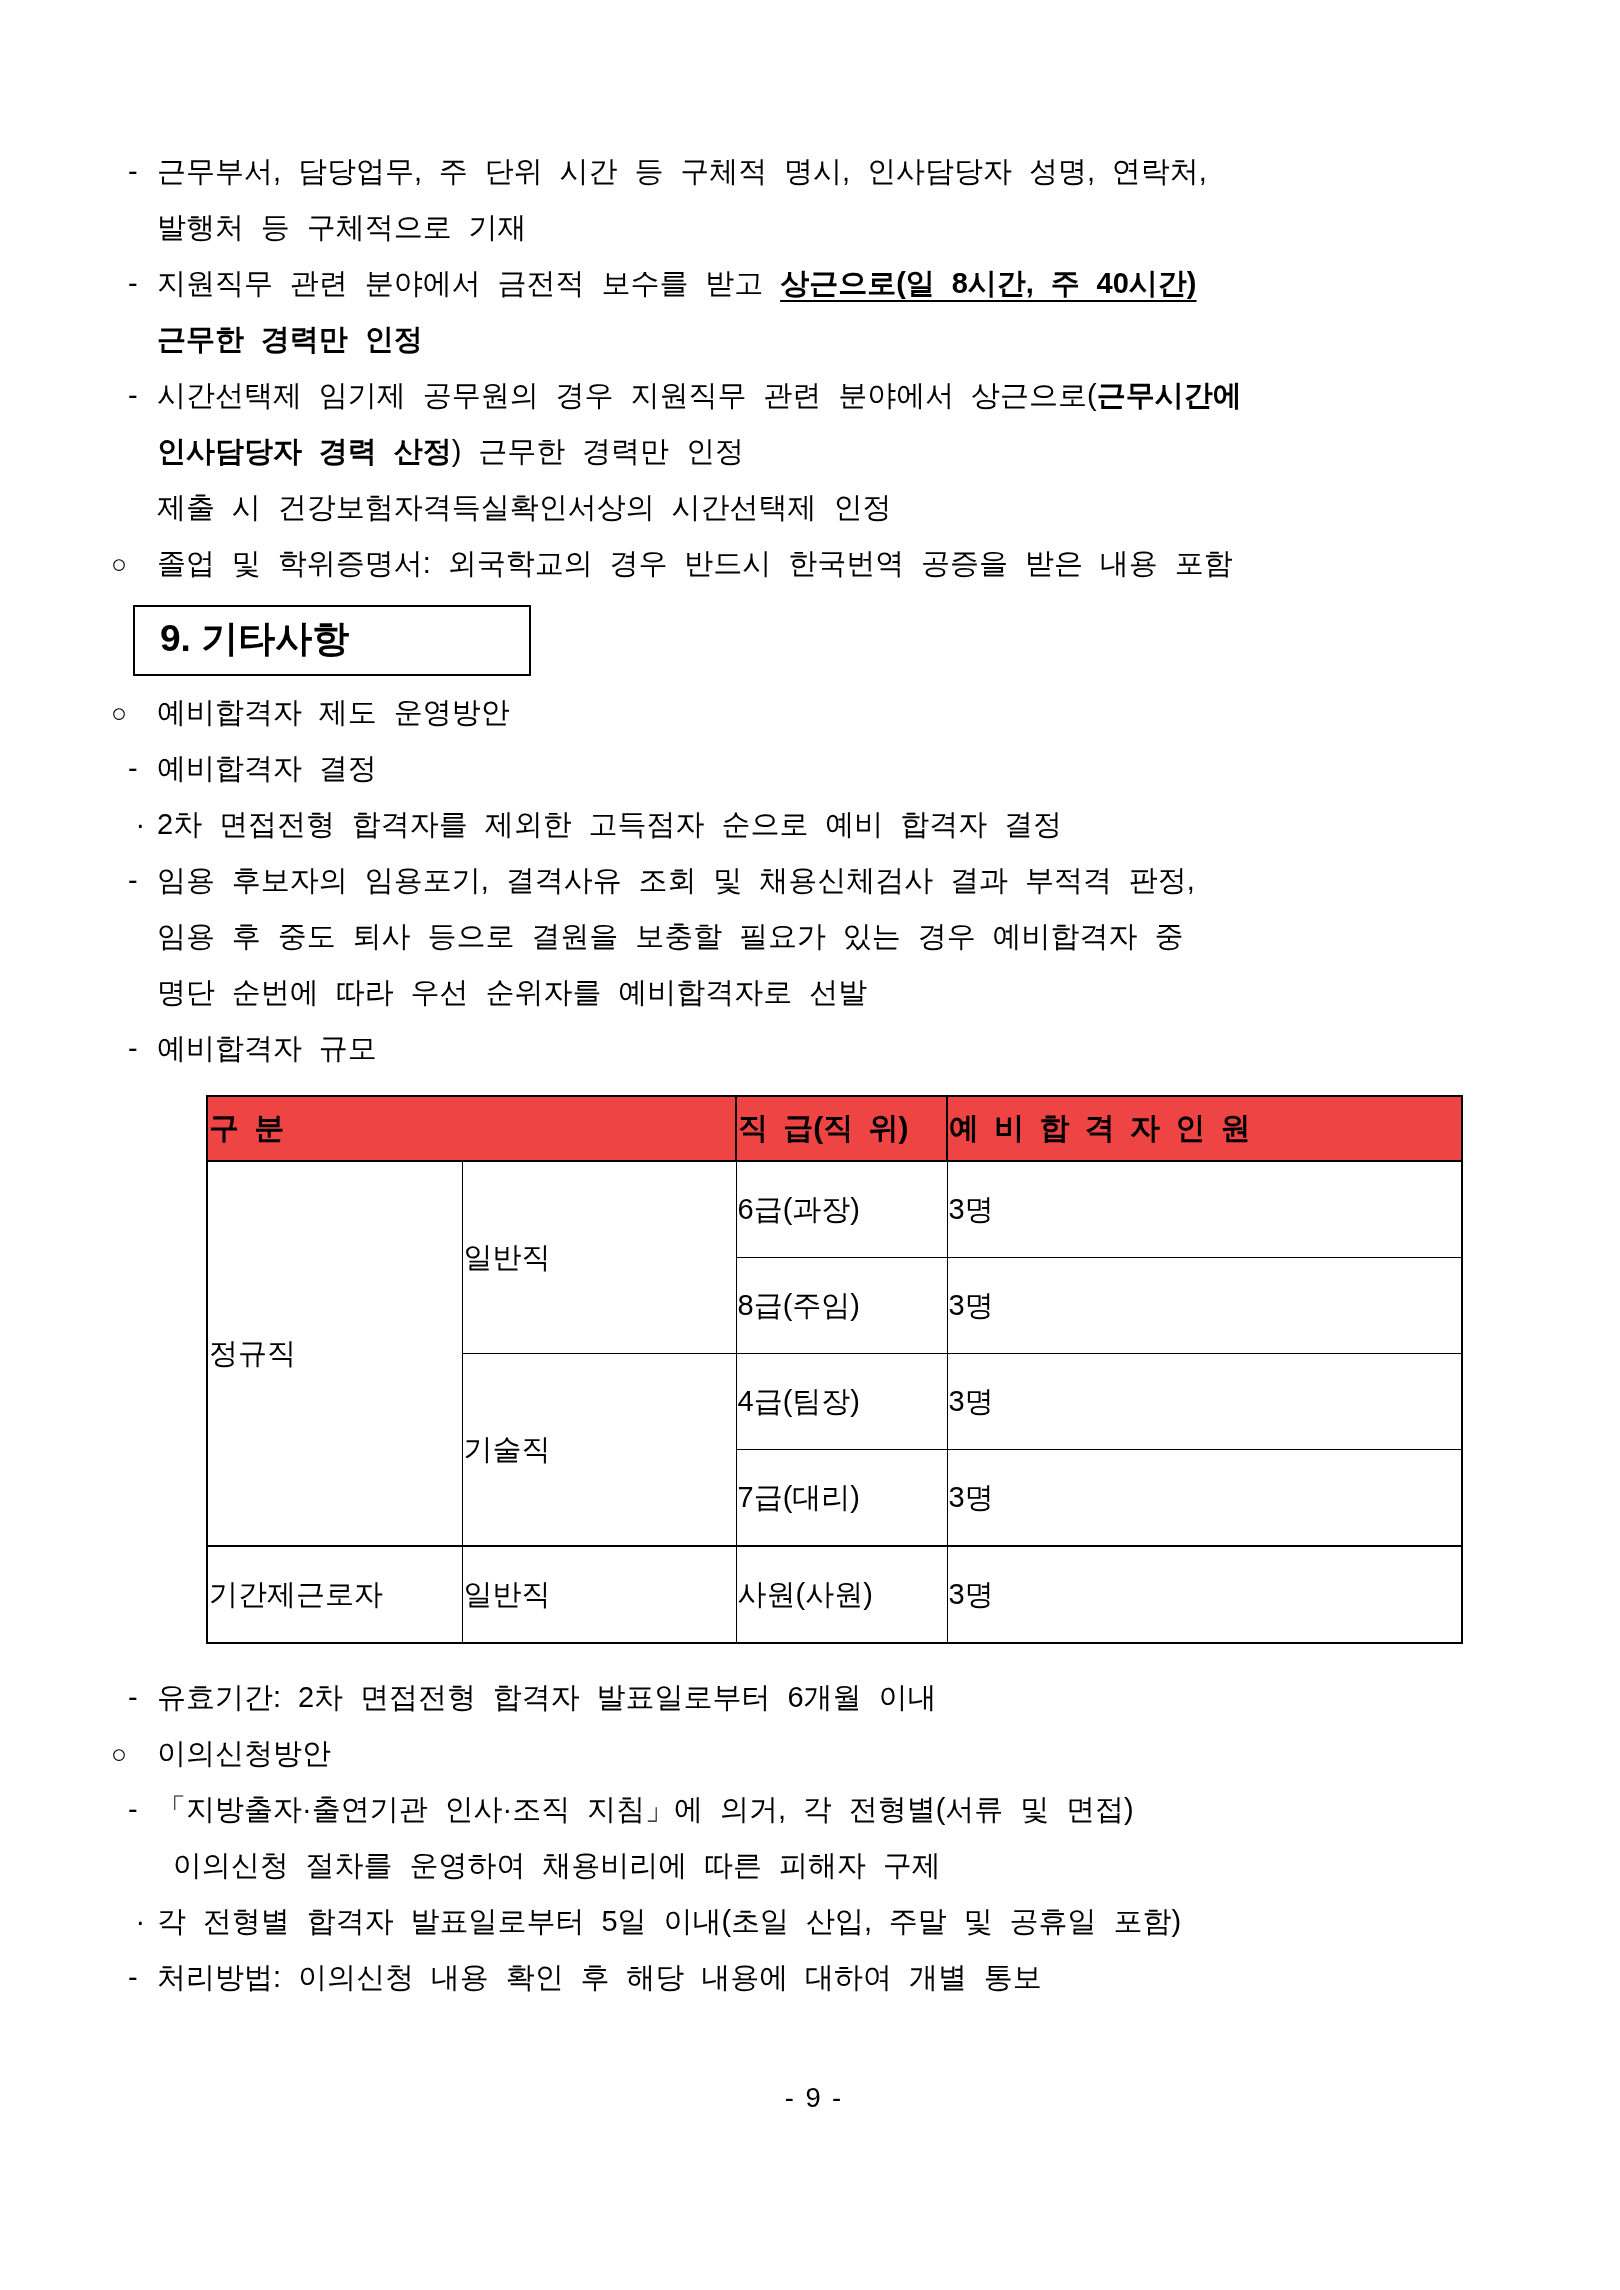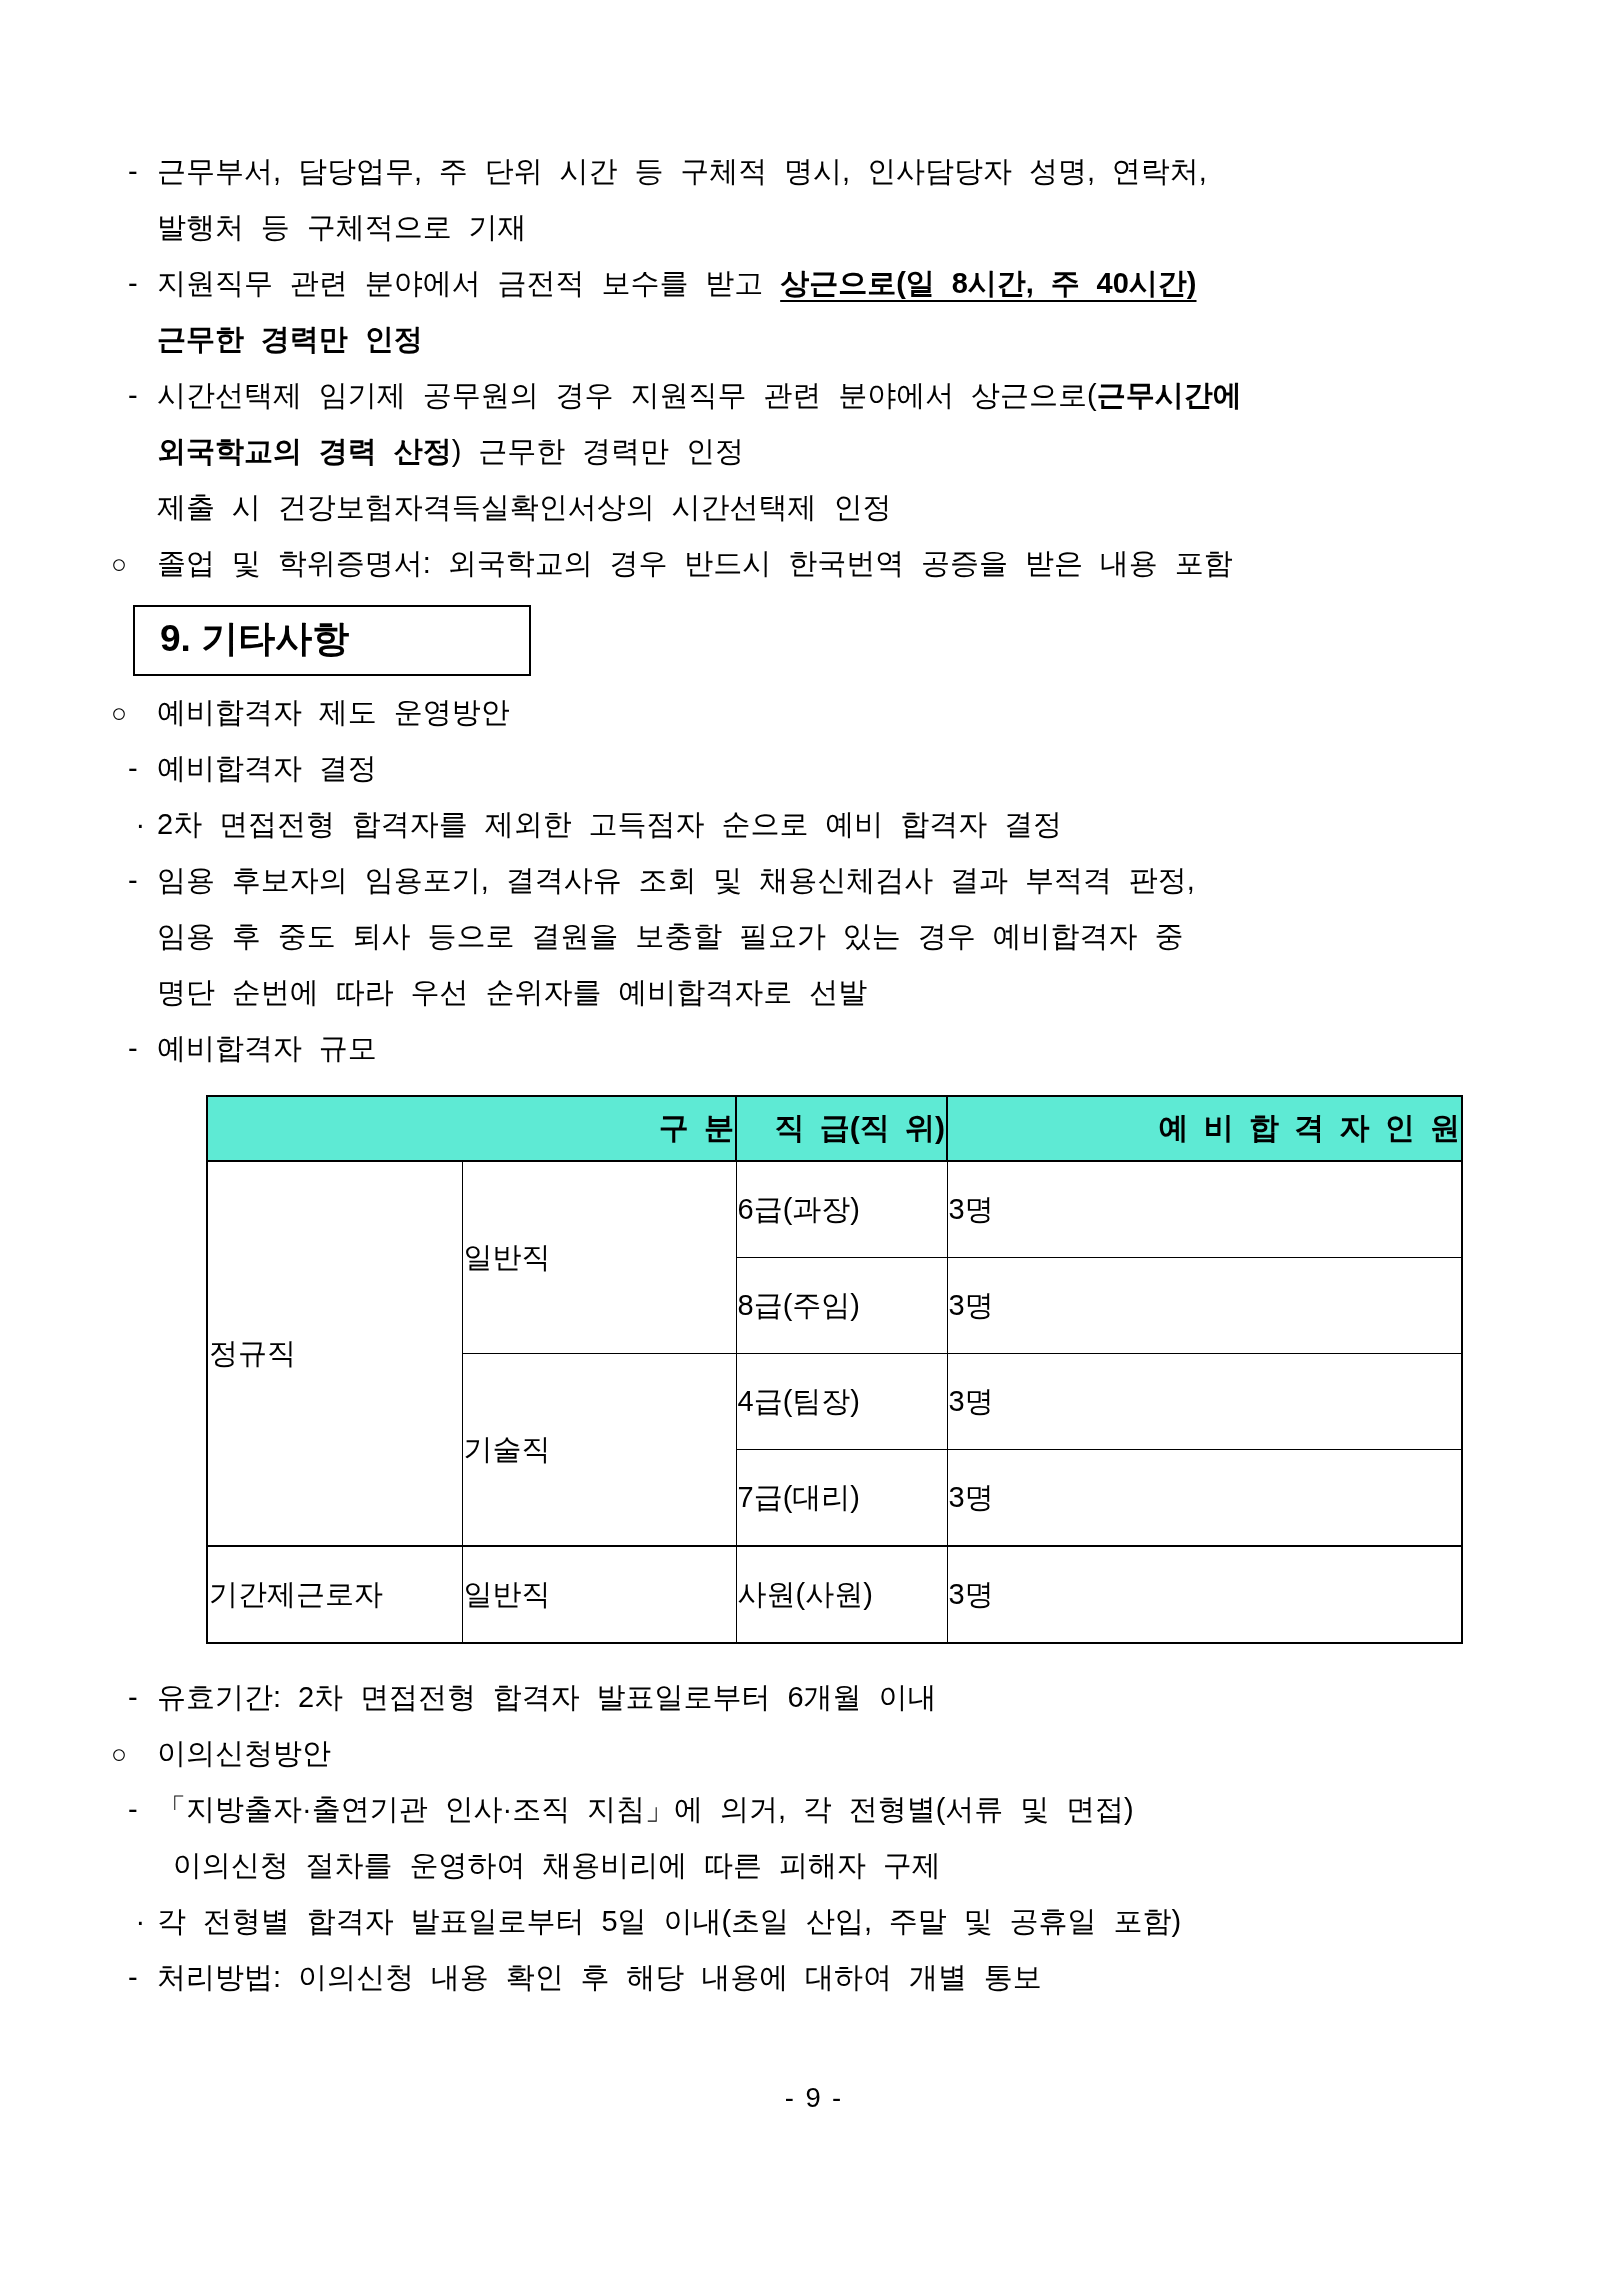--- a/index.html
+++ b/index.html
@@ -33,24 +33,24 @@
   }
 
   .rtable {
     border-collapse: collapse;
     table-layout: fixed;
     width: 1255px;
     margin: 18.6px 0 0 49px;
     border: 2px solid #000;
   }
   .rtable th {
-    background: #5eead4;
+    background: #ef4444;
     border: 2px solid #000; border-bottom: 2.9px solid #000;
     height: 61px; font-size: 30px; font-weight: bold;
-    word-spacing: 6.9px; text-align: right;
+    word-spacing: 6.9px; text-align: left;
   }
   .rtable td {
     border: 1px solid #000;
     height: 93px; font-size: 29px;
     text-align: left; vertical-align: middle;
   }
   .rtable tr.sep td { border-top: 2.9px solid #000; }
 
   .gap-after-table { margin-top: 24.5px; }
   .pageno {
@@ -76,21 +76,21 @@
     <span class="mk mk-dash">-</span><span>지원직무 관련 분야에서 금전적 보수를 받고 </span><span class="b u">상근으로(일 8시간, 주 40시간)</span>
   </div>
   <div class="ln">
     <span class="b">근무한 경력만 인정</span>
   </div>
 
   <div class="ln">
     <span class="mk mk-dash">-</span><span>시간선택제 임기제 공무원의 경우 지원직무 관련 분야에서 상근으로(</span><span class="b">근무시간에</span>
   </div>
   <div class="ln">
-    <span class="b">외국학교의 경력 산정</span><span>) 근무한 경력만 인정</span>
+    <span class="b">인사담당자 경력 산정</span><span>) 근무한 경력만 인정</span>
   </div>
 
   <div class="ln">
     <span>제출 시 건강보험자격득실확인서상의 시간선택제 인정</span>
   </div>
 
   <div class="ln">
     <span class="mk mk-circle">○</span><span>졸업 및 학위증명서: 외국학교의 경우 반드시 한국번역 공증을 받은 내용 포함</span>
   </div>
 

